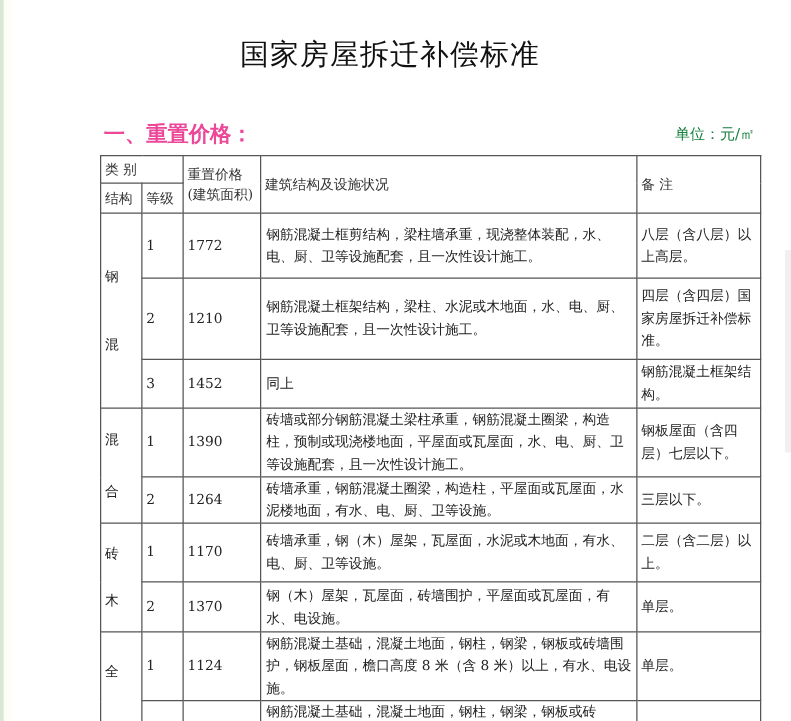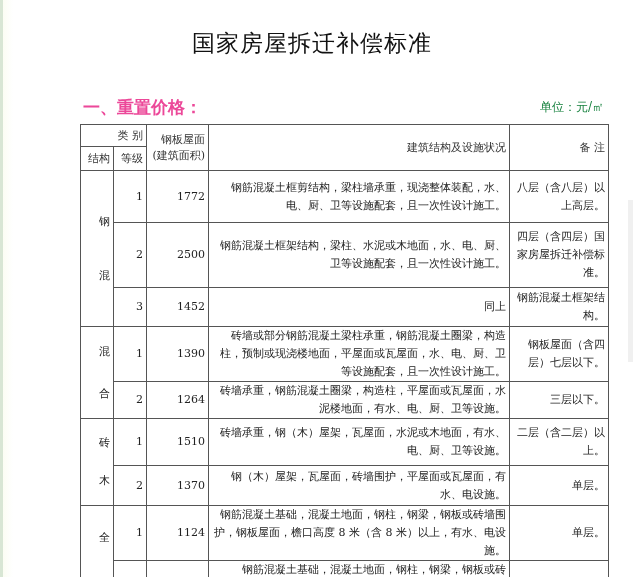--- a/index.html
+++ b/index.html
@@ -40,22 +40,22 @@
     border-collapse: collapse; table-layout: fixed;
     width: 528px;
     font-size: 11px; color: #222;
   }
   table.price td {
     border: 1px solid #555;
     padding: 0 3px;
     vertical-align: middle;
     line-height: 18px;
   }
-  table.price td.c { text-align: right; }
-  table.price td.desc { text-align: right; padding-left: 4px; }
+  table.price td.c { text-align: left; }
+  table.price td.desc { text-align: left; padding-left: 4px; }
   .col-struct { width: 33px; }
   .col-grade { width: 33px; }
   .col-price { width: 62px; }
   .col-desc { width: 301px; }
   .col-note { width: 99px; }
   .struct-chars span { display: block; line-height: 18px; }
   .hdr td { color: #333; }
   .hdr-price { line-height: 16px !important; }
 </style>
 </head>
@@ -74,21 +74,21 @@
     <col class="col-struct">
       <col class="col-grade">
       <col class="col-price">
       <col class="col-desc">
       <col class="col-note">
   </colgroup>
   <tbody>
     <tr class="hdr" style="height:22px;">
       <td class="c" colspan="2">类 别</td>
       <td class="c hdr-price" rowspan="2">
-        <div>钢板屋面</div>
+        <div>重置价格</div>
         <div>(建筑面积)</div>
       </td>
       <td class="c" rowspan="2">建筑结构及设施状况</td>
       <td class="c" rowspan="2">备 注</td>
     </tr>
     <tr class="hdr" style="height:24px;">
       <td class="c">结构</td>
       <td class="c">等级</td>
     </tr>
 
@@ -97,21 +97,21 @@
         <span style="margin-bottom:36px;">钢</span>
         <span>混</span>
       </td>
       <td class="c">1</td>
       <td class="c">1772</td>
       <td class="desc">钢筋混凝土框剪结构，梁柱墙承重，现浇整体装配，水、电、厨、卫等设施配套，且一次性设计施工。</td>
       <td class="c">八层（含八层）以上高层。</td>
     </tr>
     <tr style="height:65px;">
       <td class="c">2</td>
-      <td class="c">2500</td>
+      <td class="c">1210</td>
       <td class="desc">钢筋混凝土框架结构，梁柱、水泥或木地面，水、电、厨、卫等设施配套，且一次性设计施工。</td>
       <td class="c">四层（含四层）国家房屋拆迁补偿标准。</td>
     </tr>
     <tr style="height:39px;">
       <td class="c">3</td>
       <td class="c">1452</td>
       <td class="desc">同上</td>
       <td class="c">钢筋混凝土框架结构。</td>
     </tr>
 
@@ -131,21 +131,21 @@
       <td class="desc">砖墙承重，钢筋混凝土圈梁，构造柱，平屋面或瓦屋面，水泥楼地面，有水、电、厨、卫等设施。</td>
       <td class="c">三层以下。</td>
     </tr>
 
     <tr style="height:47px;">
       <td class="c struct-chars" rowspan="2">
         <span style="margin-bottom:20px;">砖</span>
         <span>木</span>
       </td>
       <td class="c">1</td>
-      <td class="c">1510</td>
+      <td class="c">1170</td>
       <td class="desc">砖墙承重，钢（木）屋架，瓦屋面，水泥或木地面，有水、电、厨、卫等设施。</td>
       <td class="c">二层（含二层）以上。</td>
     </tr>
     <tr style="height:40px;">
       <td class="c">2</td>
       <td class="c">1370</td>
       <td class="desc">钢（木）屋架，瓦屋面，砖墙围护，平屋面或瓦屋面，有水、电设施。</td>
       <td class="c">单层。</td>
     </tr>
 

